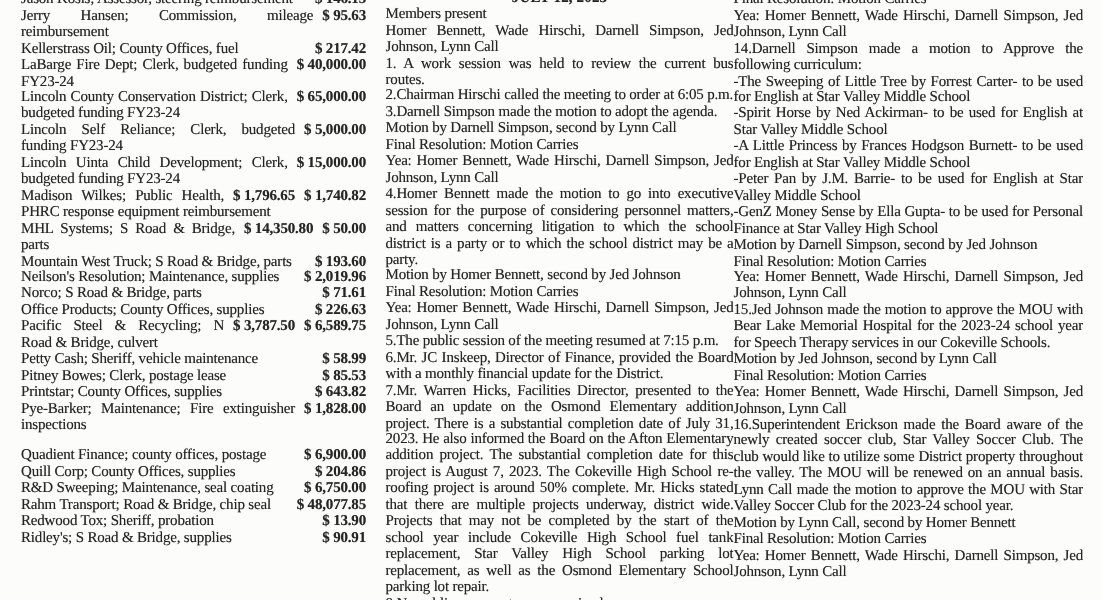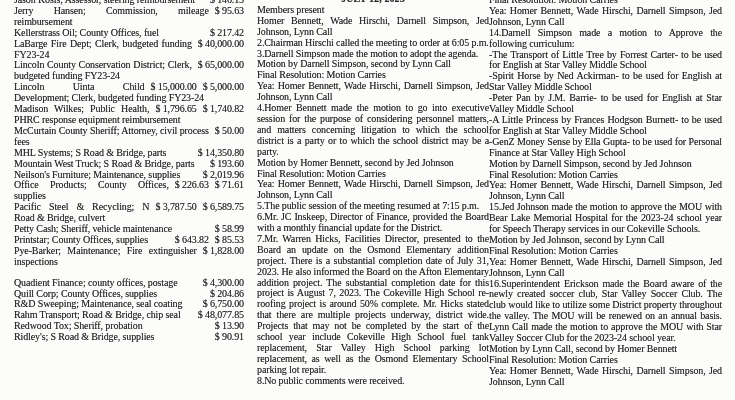--- a/index.html
+++ b/index.html
@@ -19,21 +19,21 @@
   .col {
     position: absolute;
     overflow: hidden;
     text-align: justify;
   }
   .col-expenses { left: 14px;  width: 230px; top: -5px; height: 410px; }
   .col-mid      { left: 257px; width: 232px; top: -6px; height: 412px; }
   .col-right    { left: 489px; width: 233px; top: -5px; height: 410px; }
 
   .expense-row { text-align: justify; }
-  .expense-row .amt { float: right; white-space: nowrap; padding-left: 6px; }
+  .expense-row .amt { float: right; white-space: nowrap; padding-left: 6px; font-weight: bold; }
   .expense-row.gap-before { margin-top: 10px; }
 
   .date-heading {
     font-weight: bold;
     text-align: center;
     letter-spacing: 0.1px;
   }
   .para { text-align: justify; }
 </style>
 </head>
@@ -47,53 +47,53 @@
         <div class="expense-row"><span class="amt">$ 146.15</span><span>Jason Kosis; Assessor, steering reimbursement</span></div>
 
         <div class="expense-row"><span class="amt">$ 95.63</span><span>Jerry Hansen; Commission, mileage reimbursement</span></div>
 
         <div class="expense-row"><span class="amt">$ 217.42</span><span>Kellerstrass Oil; County Offices, fuel</span></div>
 
         <div class="expense-row"><span class="amt">$ 40,000.00</span><span>LaBarge Fire Dept; Clerk, budgeted funding FY23-24</span></div>
 
         <div class="expense-row"><span class="amt">$ 65,000.00</span><span>Lincoln County Conservation District; Clerk, budgeted funding FY23-24</span></div>
 
-        <div class="expense-row"><span class="amt">$ 5,000.00</span></div>
+        <div class="expense-row"><span class="amt">$ 5,000.00</span><span>Lincoln Self Reliance; Clerk, budgeted funding FY23-24</span></div>
 
         <div class="expense-row"><span class="amt">$ 15,000.00</span><span>Lincoln Uinta Child Development; Clerk, budgeted funding FY23-24</span></div>
 
         <div class="expense-row"><span class="amt">$ 1,740.82</span></div>
 
         <div class="expense-row"><span class="amt">$ 1,796.65</span><span>Madison Wilkes; Public Health, PHRC response equipment reimbursement</span></div>
 
-        <div class="expense-row"><span class="amt">$ 50.00</span><span>McCurtain County Sheriff; Attorney, civil process fees</span></div>
+        <div class="expense-row"><span class="amt">$ 50.00</span></div>
 
         <div class="expense-row"><span class="amt">$ 14,350.80</span><span>MHL Systems; S Road &amp; Bridge, parts</span></div>
 
         <div class="expense-row"><span class="amt">$ 193.60</span><span>Mountain West Truck; S Road &amp; Bridge, parts</span></div>
 
-        <div class="expense-row"><span class="amt">$ 2,019.96</span><span>Neilson's Furniture; Maintenance, supplies</span></div>
+        <div class="expense-row"><span class="amt">$ 2,019.96</span><span>Neilson's Resolution; Maintenance, supplies</span></div>
 
-        <div class="expense-row"><span class="amt">$ 71.61</span></div>
+        <div class="expense-row"><span class="amt">$ 71.61</span><span>Norco; S Road &amp; Bridge, parts</span></div>
 
         <div class="expense-row"><span class="amt">$ 226.63</span><span>Office Products; County Offices, supplies</span></div>
 
         <div class="expense-row"><span class="amt">$ 6,589.75</span></div>
 
         <div class="expense-row"><span class="amt">$ 3,787.50</span><span>Pacific Steel &amp; Recycling; N Road &amp; Bridge, culvert</span></div>
 
         <div class="expense-row"><span class="amt">$ 58.99</span><span>Petty Cash; Sheriff, vehicle maintenance</span></div>
 
-        <div class="expense-row"><span class="amt">$ 85.53</span></div>
+        <div class="expense-row"><span class="amt">$ 85.53</span><span>Pitney Bowes; Clerk, postage lease</span></div>
 
         <div class="expense-row"><span class="amt">$ 643.82</span><span>Printstar; County Offices, supplies</span></div>
 
         <div class="expense-row"><span class="amt">$ 1,828.00</span><span>Pye-Barker; Maintenance; Fire extinguisher inspections</span></div>
 
-        <div class="expense-row gap-before"><span class="amt">$ 4,300.00</span><span>Quadient Finance; county offices, postage</span></div>
+        <div class="expense-row gap-before"><span class="amt">$ 6,900.00</span><span>Quadient Finance; county offices, postage</span></div>
 
         <div class="expense-row"><span class="amt">$ 204.86</span><span>Quill Corp; County Offices, supplies</span></div>
 
         <div class="expense-row"><span class="amt">$ 6,750.00</span><span>R&amp;D Sweeping; Maintenance, seal coating</span></div>
 
         <div class="expense-row"><span class="amt">$ 48,077.85</span><span>Rahm Transport; Road &amp; Bridge, chip seal</span></div>
 
         <div class="expense-row"><span class="amt">$ 13.90</span><span>Redwood Tox; Sheriff, probation</span></div>
 
         <div class="expense-row"><span class="amt">$ 90.91</span><span>Ridley's; S Road &amp; Bridge, supplies</span></div>
@@ -102,20 +102,21 @@
   </div>
 
   <div class="col col-mid">
     <div class="date-heading">JULY 12, 2023</div>
     <div>
 
         <div class="para">Members present</div>
 
         <div class="para">Homer Bennett, Wade Hirschi, Darnell Simpson, Jed Johnson, Lynn Call</div>
 
+        <div class="para">1. A work session was held to review the current bus routes.</div>
 
         <div class="para">2.Chairman Hirschi called the meeting to order at 6:05 p.m.</div>
 
         <div class="para">3.Darnell Simpson made the motion to adopt the agenda.</div>
 
         <div class="para">Motion by Darnell Simpson, second by Lynn Call</div>
 
         <div class="para">Final Resolution: Motion Carries</div>
 
         <div class="para">Yea: Homer Bennett, Wade Hirschi, Darnell Simpson, Jed Johnson, Lynn Call</div>
@@ -141,27 +142,27 @@
 
   <div class="col col-right">
     <div>
 
         <div class="para">Final Resolution: Motion Carries</div>
 
         <div class="para">Yea: Homer Bennett, Wade Hirschi, Darnell Simpson, Jed Johnson, Lynn Call</div>
 
         <div class="para">14.Darnell Simpson made a motion to Approve the following curriculum:</div>
 
-        <div class="para">-The Transport of Little Tree by Forrest Carter- to be used for English at Star Valley Middle School</div>
+        <div class="para">-The Sweeping of Little Tree by Forrest Carter- to be used for English at Star Valley Middle School</div>
 
         <div class="para">-Spirit Horse by Ned Ackirman- to be used for English at Star Valley Middle School</div>
 
+        <div class="para">-A Little Princess by Frances Hodgson Burnett- to be used for English at Star Valley Middle School</div>
+
         <div class="para">-Peter Pan by J.M. Barrie- to be used for English at Star Valley Middle School</div>
-
-        <div class="para">-A Little Princess by Frances Hodgson Burnett- to be used for English at Star Valley Middle School</div>
 
         <div class="para">-GenZ Money Sense by Ella Gupta- to be used for Personal Finance at Star Valley High School</div>
 
         <div class="para">Motion by Darnell Simpson, second by Jed Johnson</div>
 
         <div class="para">Final Resolution: Motion Carries</div>
 
         <div class="para">Yea: Homer Bennett, Wade Hirschi, Darnell Simpson, Jed Johnson, Lynn Call</div>
 
         <div class="para">15.Jed Johnson made the motion to approve the MOU with Bear Lake Memorial Hospital for the 2023-24 school year for Speech Therapy services in our Cokeville Schools.</div>

